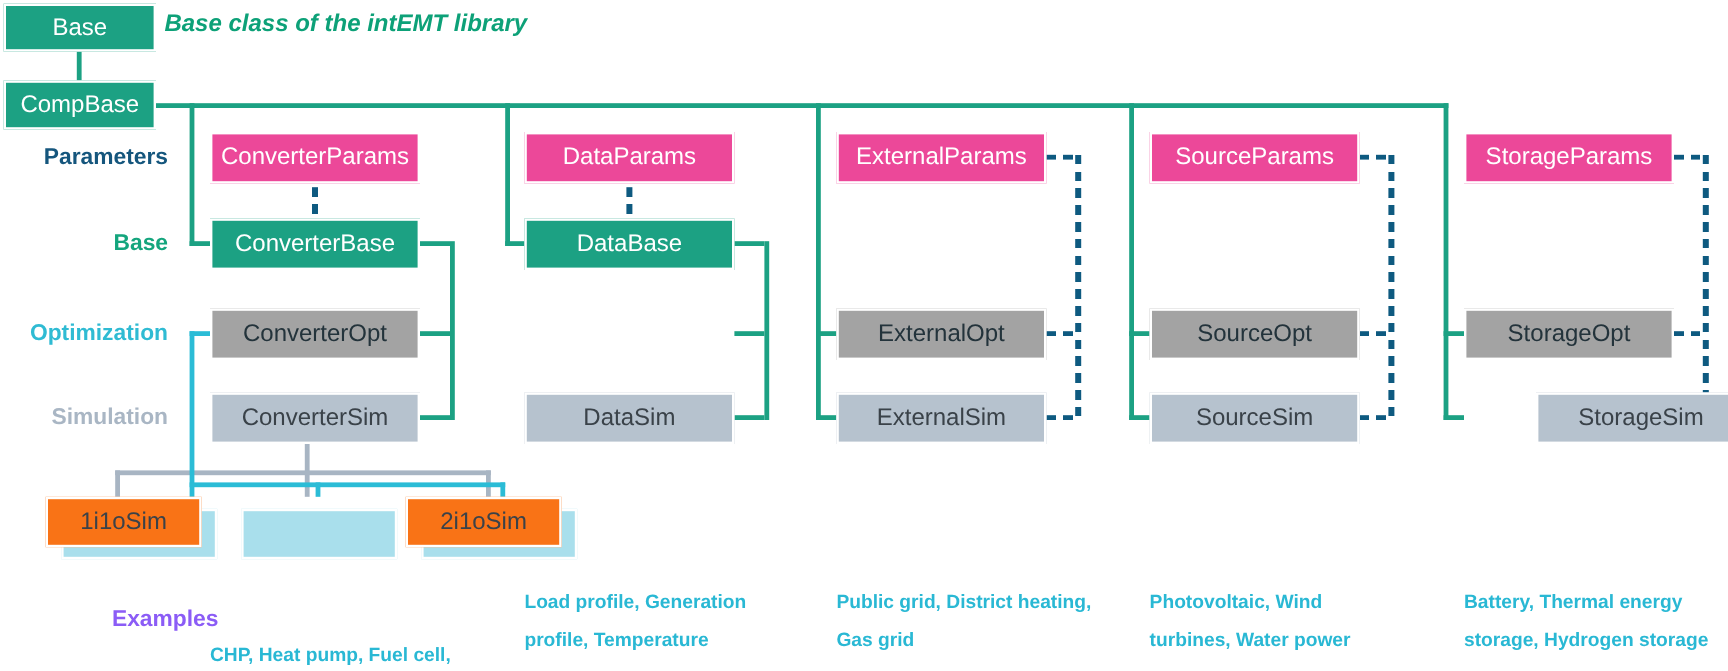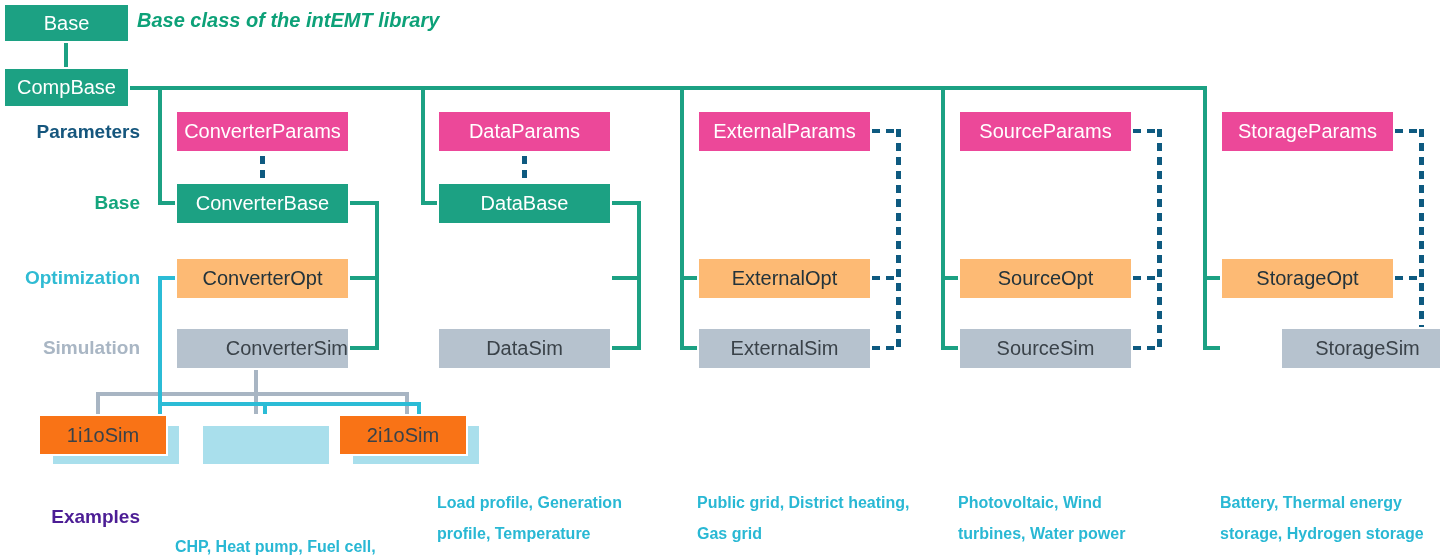--- a/index.html
+++ b/index.html
@@ -7,39 +7,39 @@
     position:relative;width:1440px;height:559px;background:#ffffff;
     font-family:"Liberation Sans","DejaVu Sans",sans-serif;overflow:hidden;
   }
   .box{
     position:absolute;display:flex;align-items:center;justify-content:center;
     font-size:20px;box-sizing:border-box;border:2px solid #ffffff;z-index:3;
   }
   .w175{width:175px;height:43px;}
   .params{background:#ec4899;color:#ffffff;}
   .basebox{background:#1CA183;color:#ffffff;}
-  .optbox{background:#fdba74;color:#23333b;}
+  .optbox{background:#a3a3a3;color:#23333b;}
   .simbox{background:#B6C2CE;color:#3a4249;}
   .stackmain{background:#f97316;color:#3a4249;width:130px;height:42px;z-index:4;}
   .stackshadow{position:absolute;width:130px;height:42px;background:#A9DFEC;border:2px solid #fff;box-sizing:border-box;z-index:2;}
   .ln{position:absolute;z-index:1;}
   .green{background:#1CA183;}
   .cyan{background:#2BBCD6;}
   .gray{background:#A8B5C3;}
   .vdash{width:5px;background:repeating-linear-gradient(180deg,#0E5A80 0 8px,transparent 8px 14px);}
   .hdash{height:4px;background:repeating-linear-gradient(90deg,#0E5A80 0 8px,transparent 8px 14px);}
   .rowlabel{
     position:absolute;left:0;width:140px;text-align:right;font-weight:bold;
     font-size:19px;z-index:3;
   }
   .lbl-params{color:#15567D;}
   .lbl-base{color:#14A57D;}
   .lbl-opt{color:#2FBBD3;}
   .lbl-sim{color:#A9B6C4;}
-  .lbl-ex{color:#4c1d95;}
+  .lbl-ex{color:#8b5cf6;padding-left:42px;}
   .title{
     position:absolute;left:137px;top:9px;font-size:20px;font-weight:bold;
     font-style:italic;color:#0DA178;z-index:3;
   }
   .example{
     position:absolute;width:260px;color:#29B8D4;font-size:16px;font-weight:bold;
     line-height:31px;white-space:pre-line;z-index:3;
   }
 </style>
 </head>
@@ -122,21 +122,21 @@
 
   <div class="box params w175" style="left:175px;top:110px;">
     <span>ConverterParams</span>
   </div>
   <div class="box basebox w175" style="left:175px;top:182px;">
     <span>ConverterBase</span>
   </div>
   <div class="box optbox w175" style="left:175px;top:257px;">
     <span>ConverterOpt</span>
   </div>
-  <div class="box simbox w175" style="left:175px;top:327px;justify-content:flex-end;">
+  <div class="box simbox w175" style="left:175px;top:327px;">
     <span>ConverterSim</span>
   </div>
 
   <div class="box params w175" style="left:437px;top:110px;">
     <span>DataParams</span>
   </div>
   <div class="box basebox w175" style="left:437px;top:182px;">
     <span>DataBase</span>
   </div>
   <div class="box simbox w175" style="left:437px;top:327px;">

